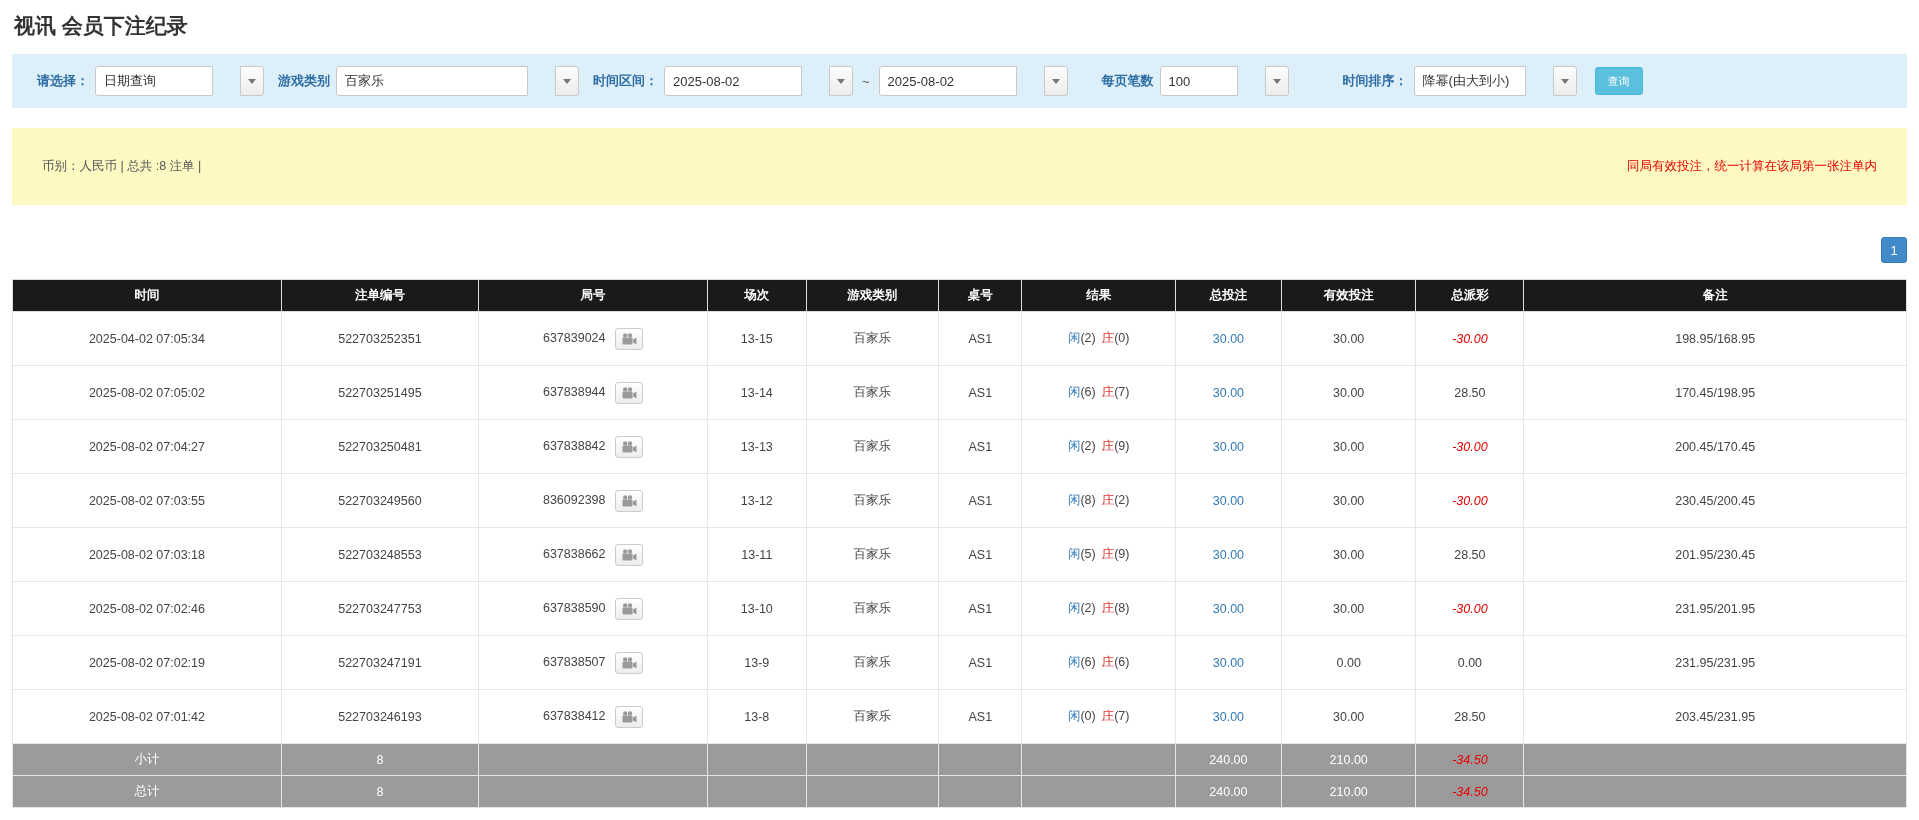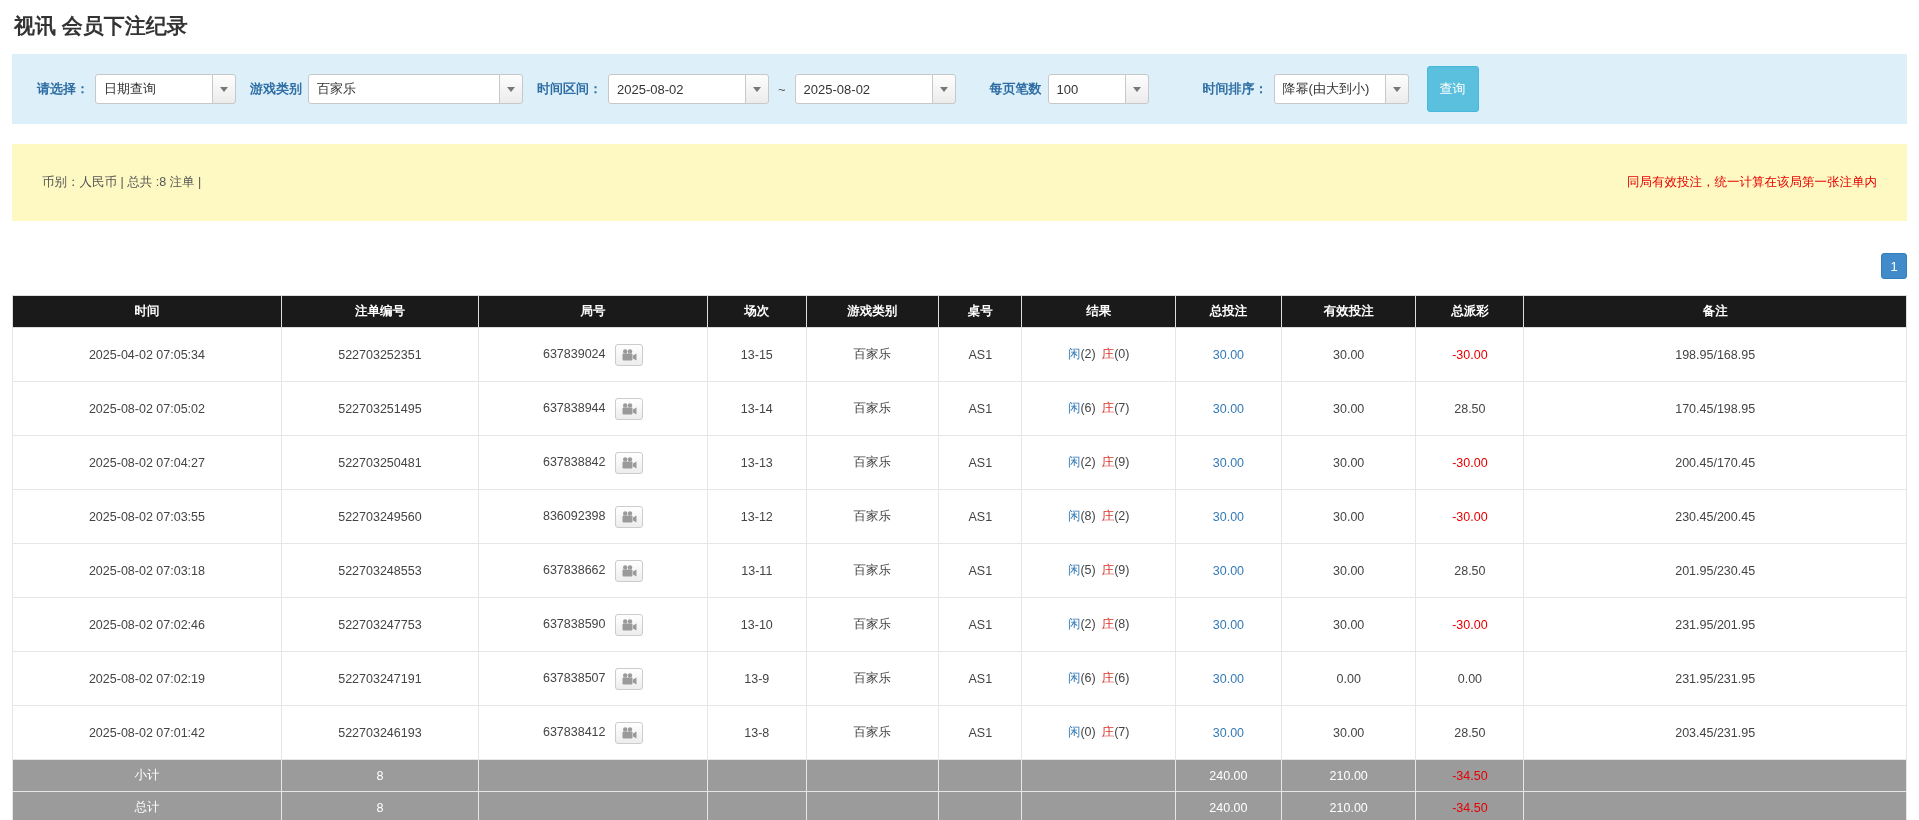--- a/index.html
+++ b/index.html
@@ -11,37 +11,37 @@
   .page { padding: 10px 12px 0; }
 
   .title { font-size: 21px; font-weight: 700; color: #333; margin: 2px 2px 14px; }
 
   
   .filter-bar {
     background: #ddf0f9; padding: 12px 25px;
     display: flex; align-items: center; gap: 6px;
   }
   .flabel { color: #2e6da4; font-weight: 700; font-size: 13px; white-space: nowrap; margin-left: 8px; }
-  .combo { display: inline-flex; align-items: flex-start; }
+  .combo { display: inline-flex; align-items: flex-start; gap: 28px; }
   .combo-input {
     height: 30px; border: 1px solid #c8c8c8; background: #fff;
     padding: 0 8px; font-size: 13px; color: #333; border-radius: 3px 0 0 3px;
     font-family: inherit;
   }
   .arrow-btn {
     display: inline-flex; align-items: center; justify-content: center;
     width: 24px; height: 30px; border: 1px solid #c8c8c8; margin-left: -1px;
     background: linear-gradient(#fdfdfd, #ececec); border-radius: 0 3px 3px 0; cursor: pointer;
   }
   .tri { width: 0; height: 0; border-left: 4px solid transparent; border-right: 4px solid transparent; border-top: 5px solid #777; }
   .tilde { color: #555; font-size: 13px; margin: 0 3px; }
   .btn-search {
-    height: 46px; margin-left: 12px; padding: 0 12px;
+    height: 28px; margin-left: 12px; padding: 0 12px;
     background: #5bc0de; border: 1px solid #46b8da; border-radius: 3px;
-    color: #fff; font-size: 13px; cursor: pointer; font-family: inherit;
+    color: #fff; font-size: 11px; cursor: pointer; font-family: inherit;
   }
 
   
   .info-bar {
     margin-top: 20px; background: #fef9c3; padding: 30px;
     display: flex; justify-content: space-between; align-items: center; font-size: 12.5px;
   }
   .info-left { color: #555; }
   .info-right { color: #e60000; }
 
@@ -66,21 +66,21 @@
     height: 32px; border: 1px solid #ddd; text-align: center;
   }
   .records td {
     border: 1px solid #e6e6e6; height: 54px; text-align: center;
     font-size: 12.5px; color: #444; overflow: hidden; white-space: nowrap;
   }
   .player { color: #337ab7; }
   .banker { color: #d9342b; }
   .result-gap { display: inline-block; width: 6px; }
   .bet-link { color: #337ab7; cursor: pointer; }
-  .payout.neg { color: #e60000; }
+  .payout.neg { color: #e60000; font-style: italic; }
   .icon-btn {
     display: inline-flex; align-items: center; justify-content: center;
     width: 28px; height: 22px; margin-left: 6px; vertical-align: middle;
     border: 1px solid #ccc; border-radius: 3px; background: linear-gradient(#fff, #ededed);
     cursor: pointer;
   }
   .sum-row td {
     background: #9b9b9b; color: #fff; height: 32px; font-weight: 400;
     border-color: #e6e6e6;
   }

